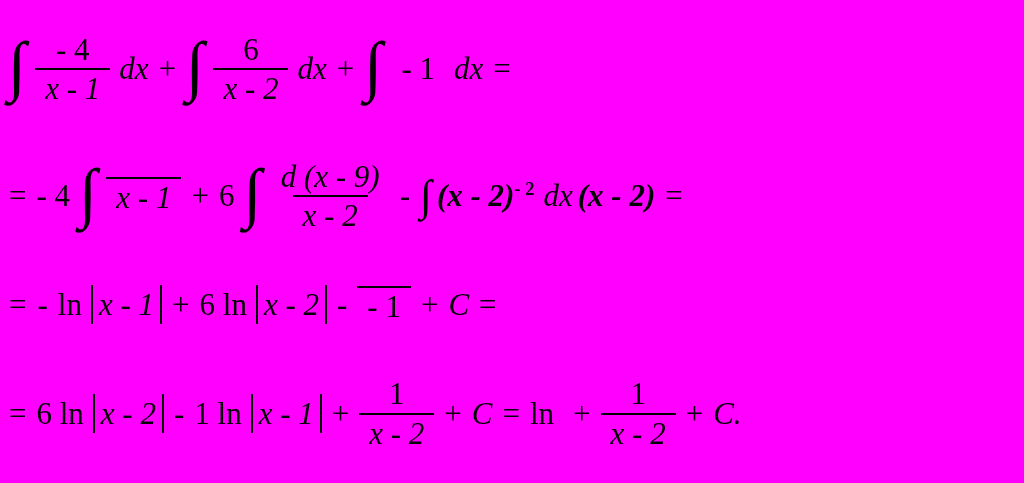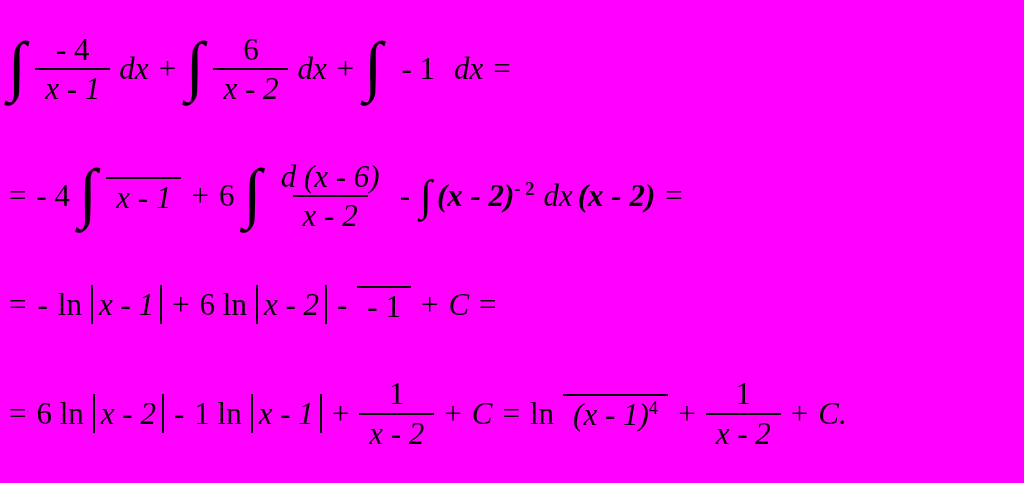--- a/index.html
+++ b/index.html
@@ -92,21 +92,21 @@
     <span class="n op">=</span>
     <span class="n">- 4</span>
     <span class="int">∫</span>
     <span class="frac">
       <span class="den v">x - 1</span>
     </span>
     <span class="n op">+</span>
     <span class="n">6</span>
     <span class="int">∫</span>
     <span class="frac">
-      <span class="num v">d (x - 6)</span>
+      <span class="num v">d (x - 9)</span>
       <span class="den v">x - 2</span>
     </span>
     <span class="n op">-</span>
     <span class="int int-sm">∫</span>
     <span class="v tight"><span>(x - 2)</span><sup>- 2</sup></span>
     <span class="v">dx</span>
     <span class="v tight">(x - 2)</span>
     <span class="n op">=</span>
   </div>
 
@@ -137,21 +137,20 @@
     <span class="n op">+</span>
     <span class="frac">
       <span class="num n">1</span>
       <span class="den v">x - 2</span>
     </span>
     <span class="n op">+</span>
     <span class="v">C</span>
     <span class="n op">=</span>
     <span class="n">ln</span>
     <span class="frac">
-      <span class="den v"><span>(x - 1)</span><sup>4</sup></span>
     </span>
     <span class="n op">+</span>
     <span class="frac">
       <span class="num n">1</span>
       <span class="den v">x - 2</span>
     </span>
     <span class="n op">+</span>
     <span class="v">C.</span>
   </div>
 

